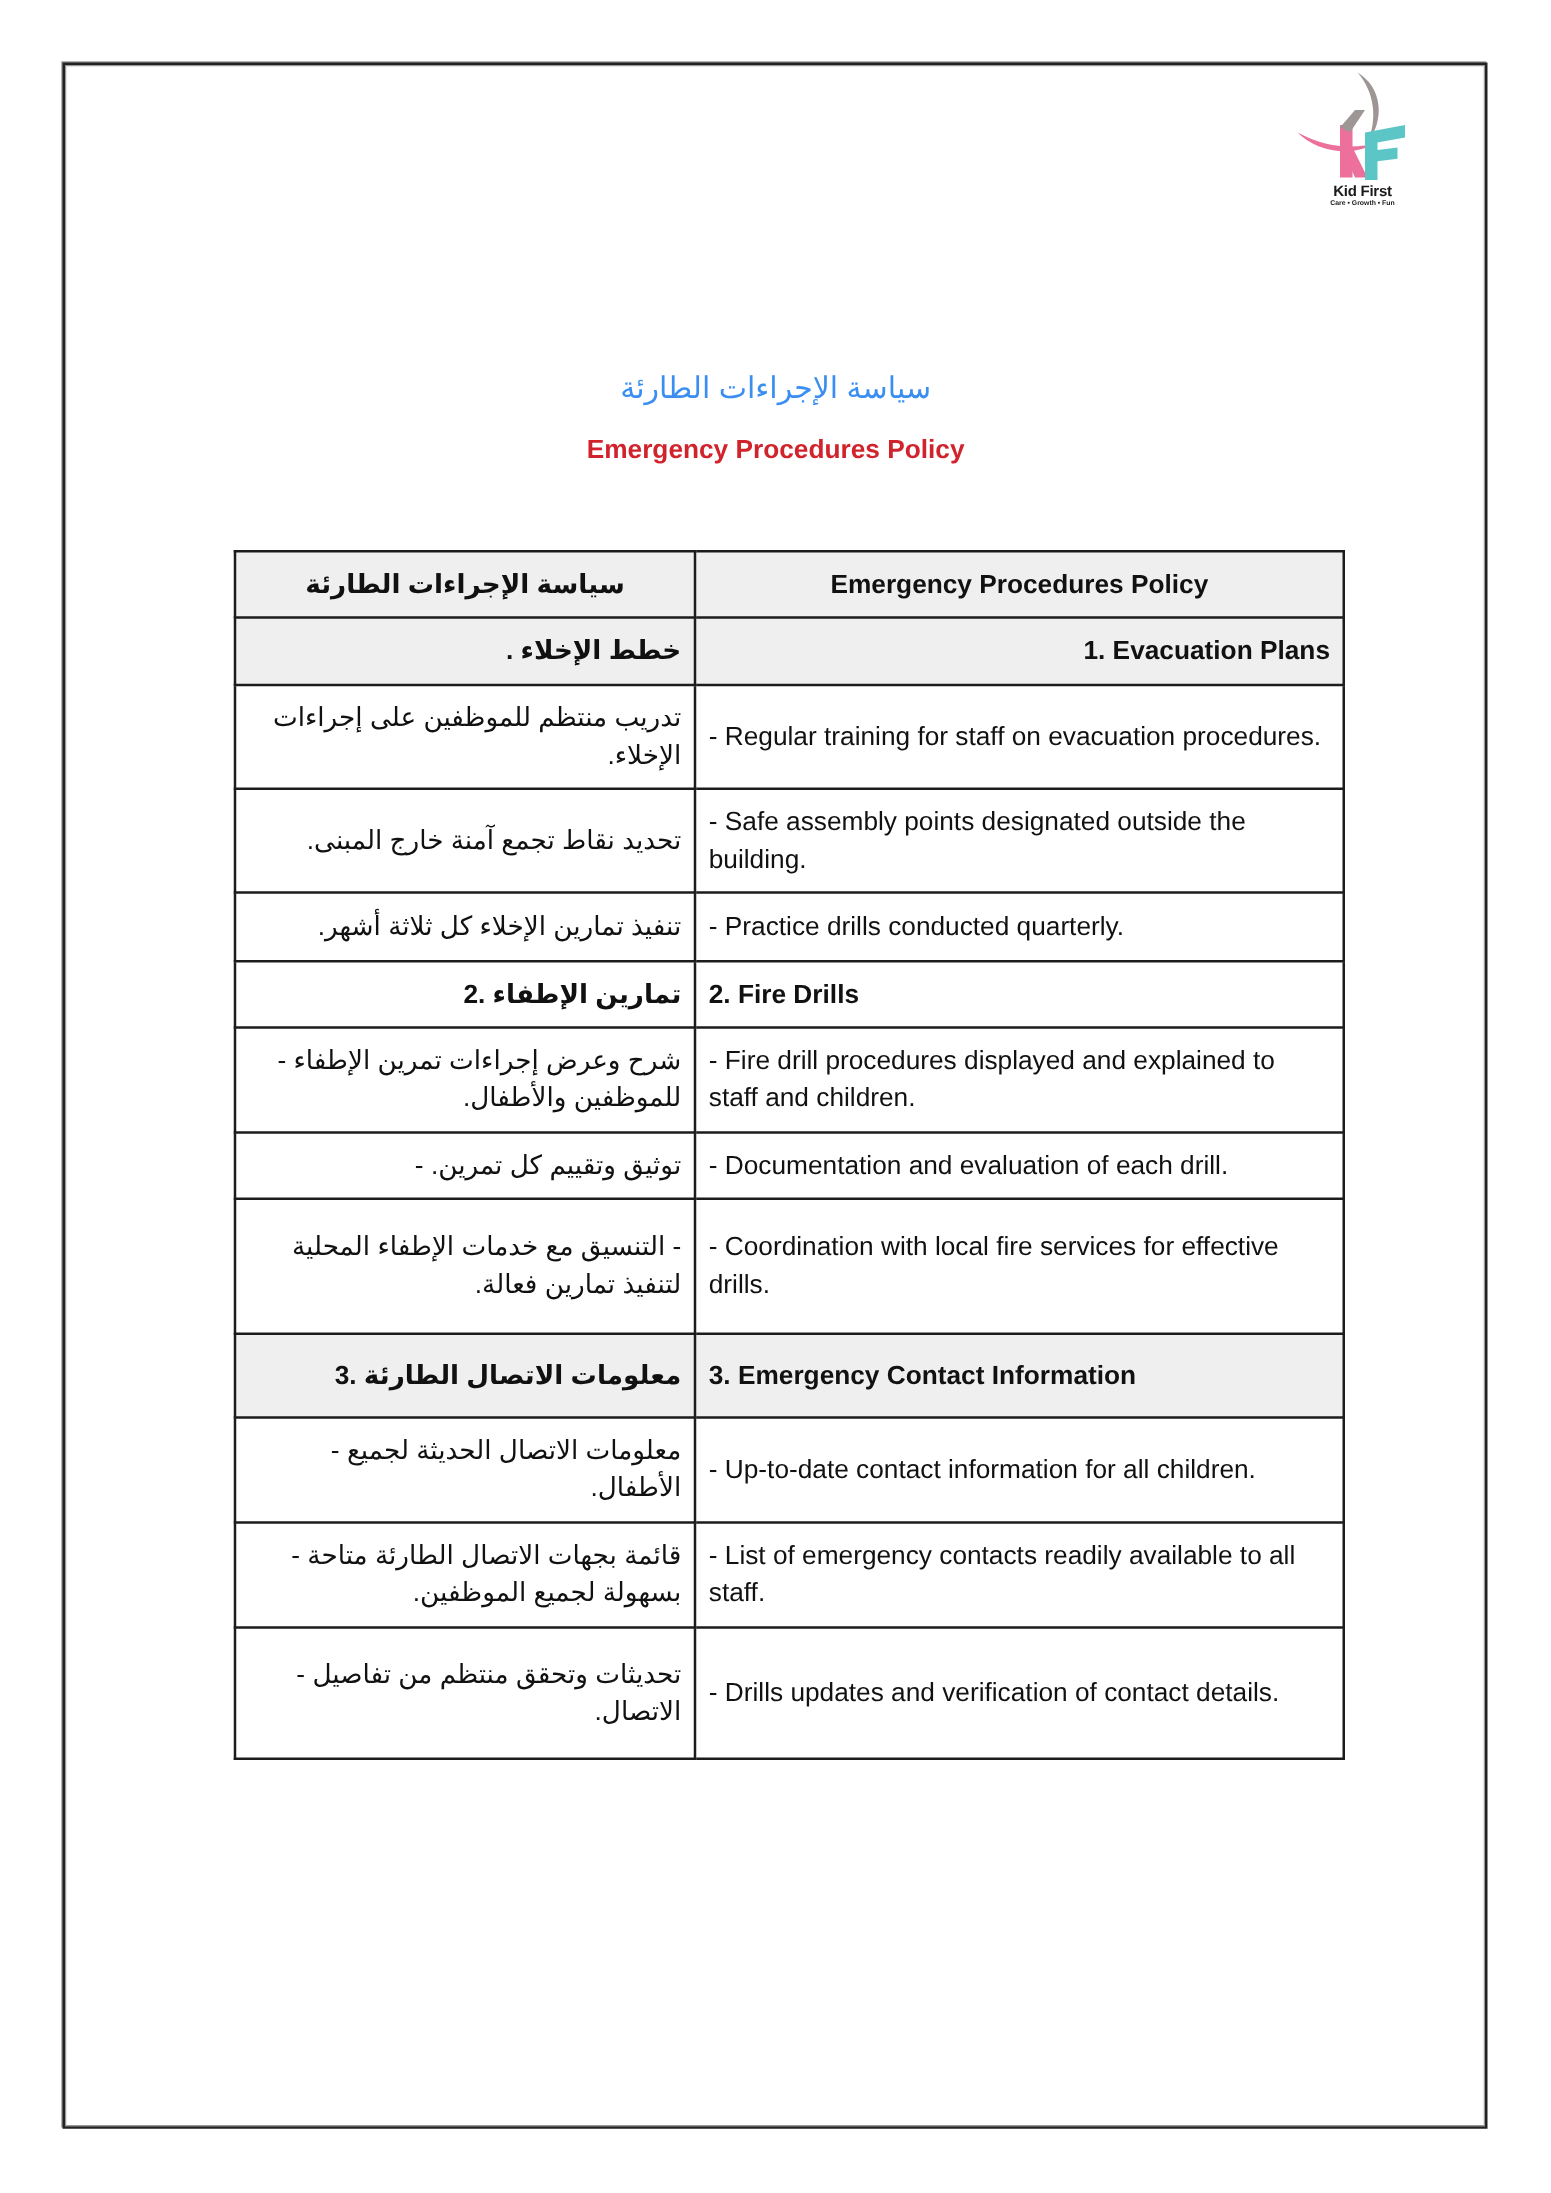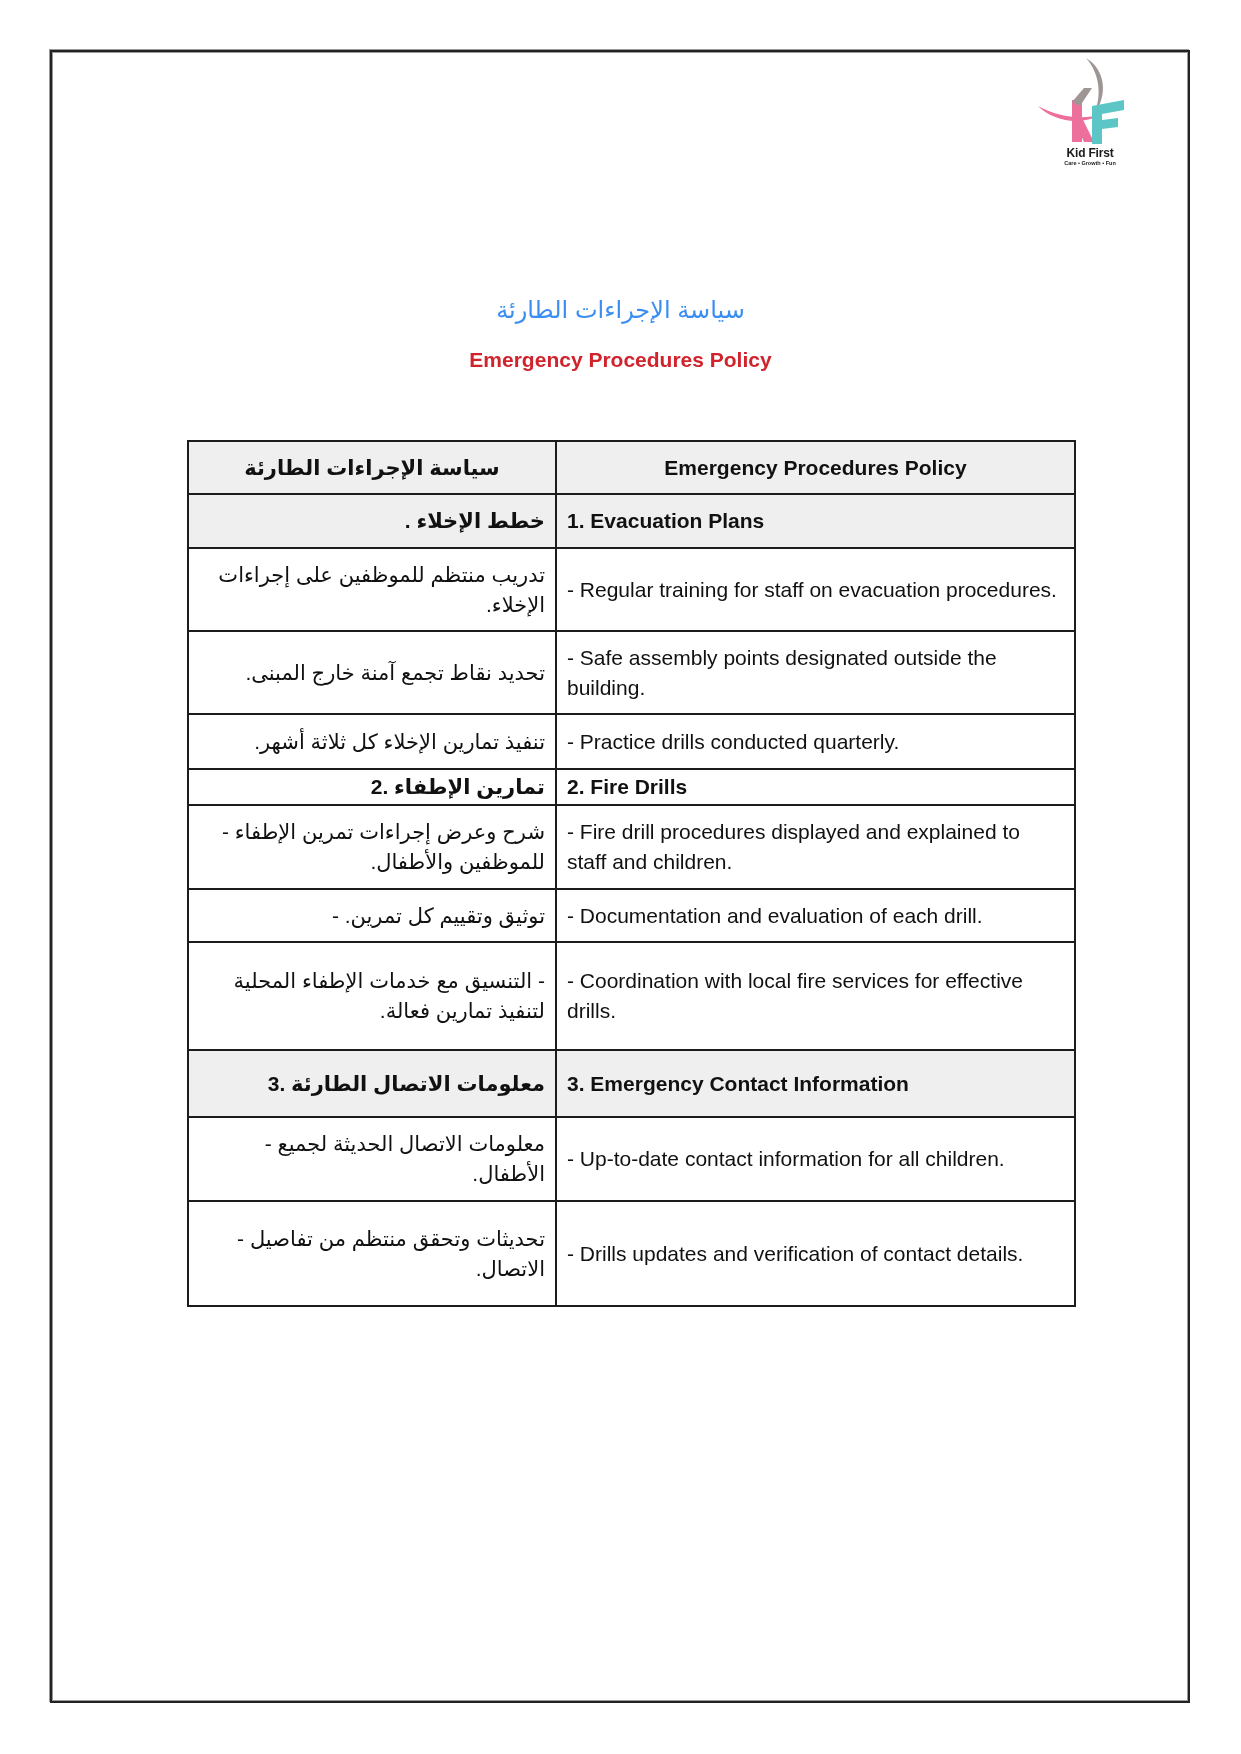--- a/index.html
+++ b/index.html
@@ -19,21 +19,21 @@
               font-size: 21px; font-weight: bold; color: #d1232c; }
   table.policy { position: absolute; left: 187px; top: 440px; width: 865px;
                  border-collapse: collapse; table-layout: fixed; }
   table.policy td { border: 2px solid #1c1c1c; font-size: 21px; line-height: 30px;
                     vertical-align: middle; padding: 0 10px; }
   td.ar { direction: rtl; text-align: right; width: 346px; }
   td.en { text-align: left; width: 497px; }
   tr.gray td { background: #efefef; }
   tr.head td { font-weight: bold; text-align: center; }
   tr.section td { font-weight: bold; margin-left: 44px; }
-  tr.section.center td.en { text-align: left; }
+  tr.section.center td.en { text-align: right; }
 </style>
 </head>
 <body>
 
 <div class="page-border"></div>
 
 <div class="logo">
   <svg width="108" height="92" viewBox="0 0 108 92">
 
     <path d="M50 2 C70 14 72 40 58 58 C66 40 64 18 50 2 Z" fill="#9e9694"></path>
@@ -70,21 +70,21 @@
       <td class="en">- Regular training for staff on evacuation procedures.</td>
     </tr>
     <tr style="height:83px">
       <td class="ar">تحديد نقاط تجمع آمنة خارج المبنى.</td>
       <td class="en">- Safe assembly points designated outside the building.</td>
     </tr>
     <tr style="height:55px">
       <td class="ar">تنفيذ تمارين الإخلاء كل ثلاثة أشهر.</td>
       <td class="en">- Practice drills conducted quarterly.</td>
     </tr>
-    <tr class="section" style="height:36px">
+    <tr class="section" style="height:53px">
       <td class="ar">تمارين الإطفاء .2</td>
       <td class="en">2. Fire Drills</td>
     </tr>
     <tr style="height:84px">
       <td class="ar">شرح وعرض إجراءات تمرين الإطفاء - للموظفين والأطفال.</td>
       <td class="en">- Fire drill procedures displayed and explained to staff and children.</td>
     </tr>
     <tr style="height:53px">
       <td class="ar">توثيق وتقييم كل تمرين. -</td>
       <td class="en">- Documentation and evaluation of each drill.</td>
@@ -94,18 +94,22 @@
       <td class="en">- Coordination with local fire services for effective drills.</td>
     </tr>
     <tr class="gray section" style="height:67px">
       <td class="ar">معلومات الاتصال الطارئة .3</td>
       <td class="en">3. Emergency Contact Information</td>
     </tr>
     <tr style="height:84px">
       <td class="ar">معلومات الاتصال الحديثة لجميع - الأطفال.</td>
       <td class="en">- Up-to-date contact information for all children.</td>
     </tr>
+    <tr style="height:84px">
+      <td class="ar">قائمة بجهات الاتصال الطارئة متاحة - بسهولة لجميع الموظفين.</td>
+      <td class="en">- List of emergency contacts readily available to all staff.</td>
+    </tr>
     <tr style="height:105px">
       <td class="ar">تحديثات وتحقق منتظم من تفاصيل - الاتصال.</td>
       <td class="en">- Drills updates and verification of contact details.</td>
     </tr>
   </tbody>
 </table>
 
 </body></html>

